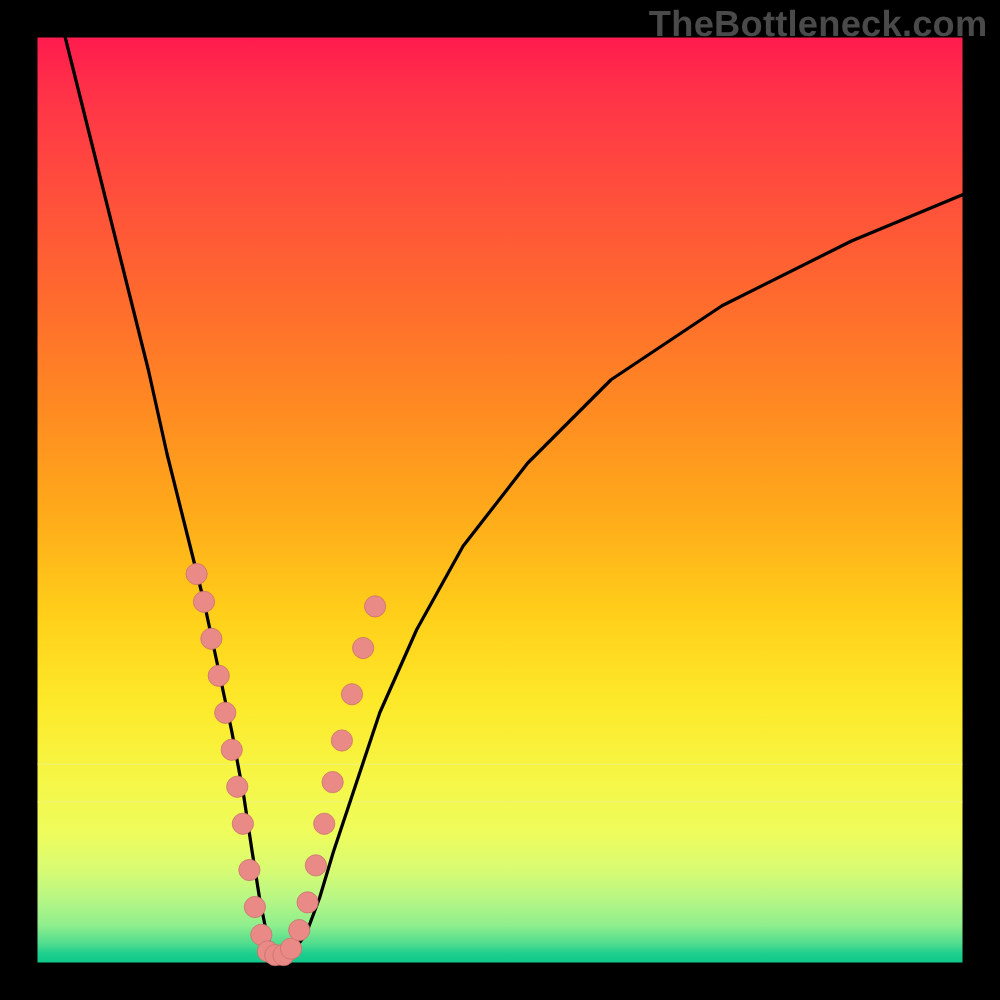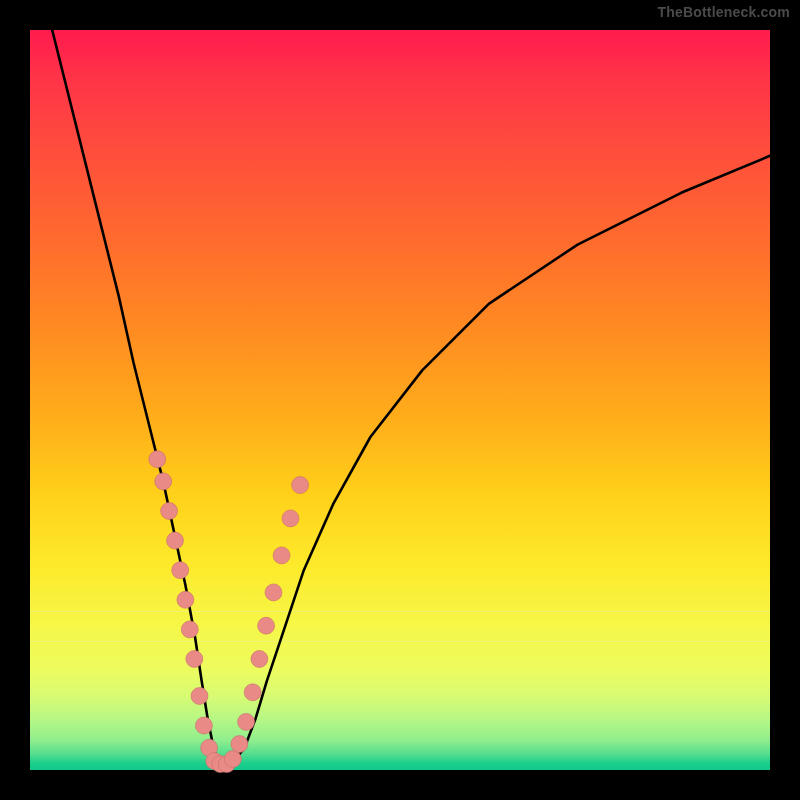--- a/index.html
+++ b/index.html
@@ -49,21 +49,21 @@
     left: 0;
     right: 0;
     height: 1px;
     background: rgba(235, 240, 150, 0.55);
   }
   .watermark {
     position: absolute;
     top: 4px;
     right: 10px;
     color: #4a4a4a;
-    font-size: 14px;
+    font-size: 29px;
     font-weight: 600;
     letter-spacing: 0.2px;
     user-select: none;
   }
   svg.curve {
     position: absolute;
     left: 0;
     top: 0;
     width: 740px;
     height: 740px;

